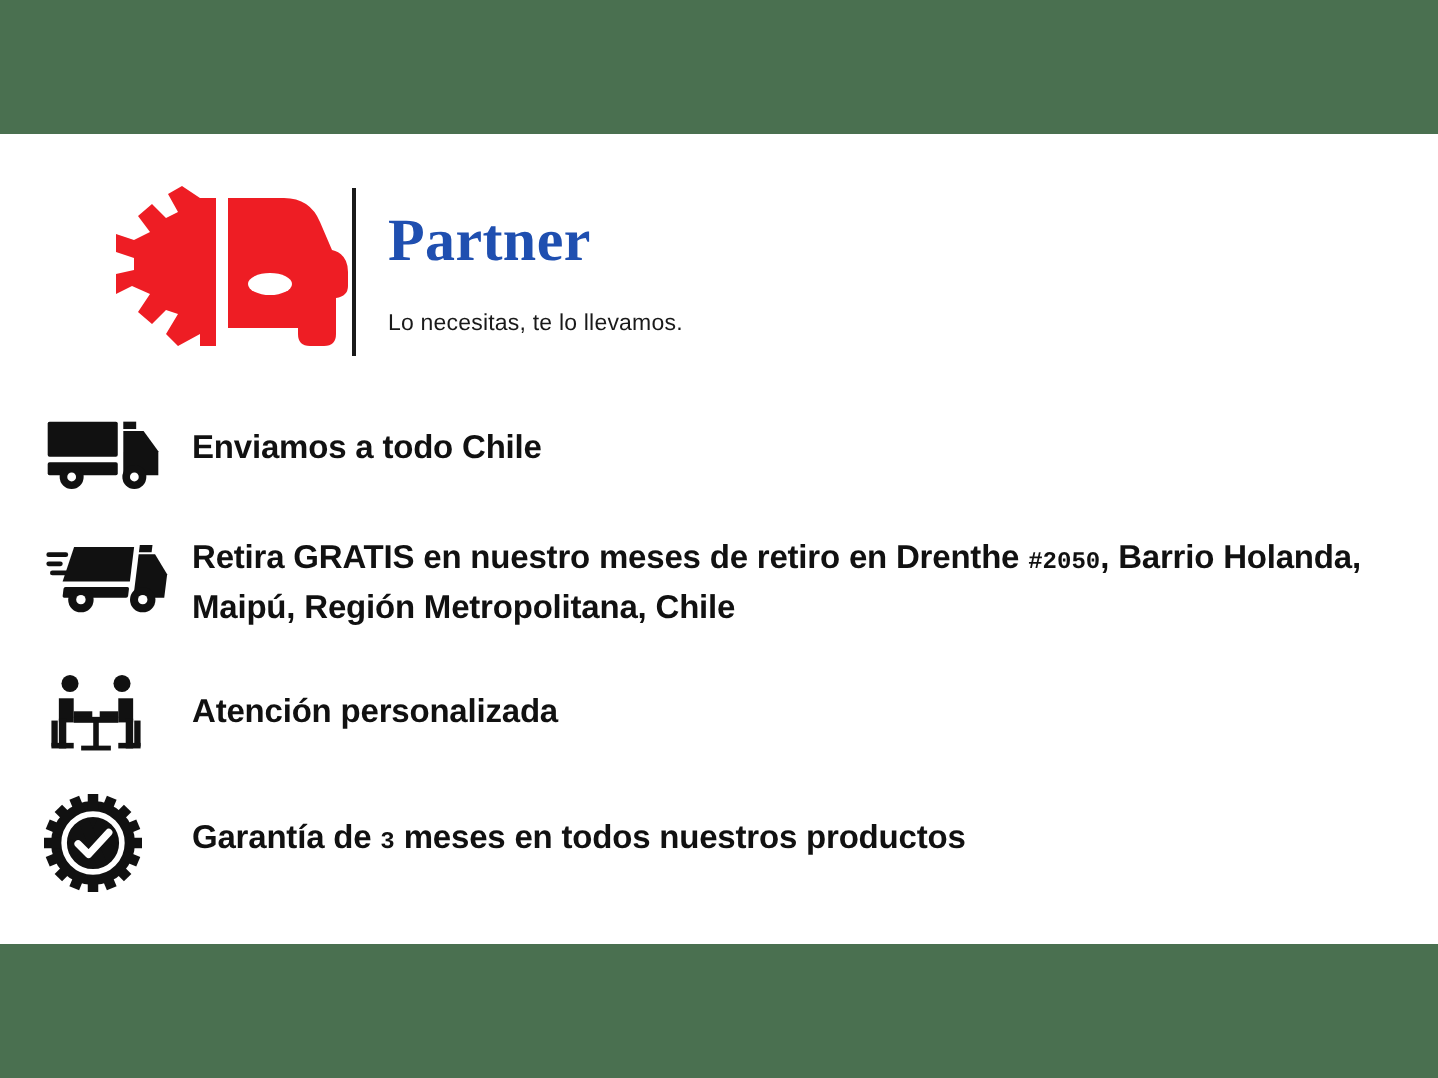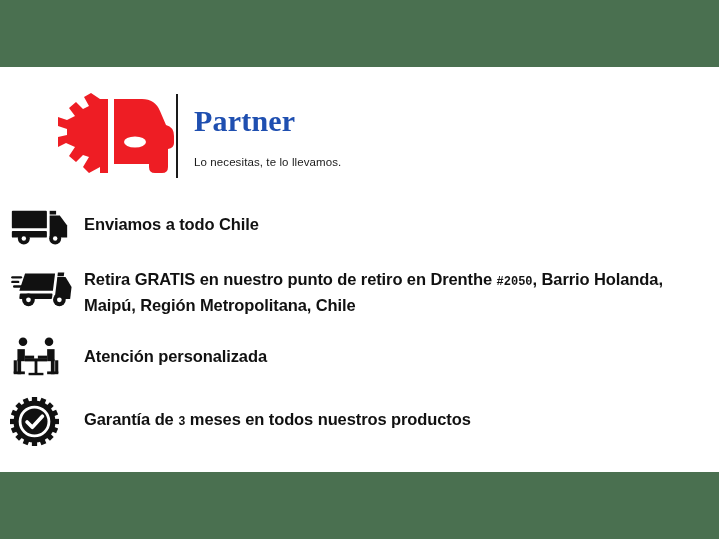--- a/index.html
+++ b/index.html
@@ -77,21 +77,21 @@
     font-family: "Liberation Sans", sans-serif;
     font-size: 11.5px;
     font-weight: 500;
     color: #1a1a1a;
     letter-spacing: 0.1px;
   }
 
   
   .feature-row {
     position: absolute;
-    left: 10px;
+    left: 22px;
     display: flex;
     align-items: flex-start;
     width: 690px;
   }
   .feature-icon {
     flex: 0 0 auto;
     width: 74px;
     display: flex;
     align-items: center;
     justify-content: flex-start;
@@ -193,21 +193,21 @@
             <rect x="14" y="28" width="36" height="6" rx="1"></rect>
             <path d="M53 10 L62 10 L70 21 L70 34 L53 34 Z"></path>
             <rect x="53" y="5" width="7" height="4"></rect>
           </g>
           <circle cx="20" cy="35" r="7" fill="#111111"></circle>
           <circle cx="54" cy="35" r="7" fill="#111111"></circle>
           <circle cx="20" cy="35" r="2.6" fill="#ffffff"></circle>
           <circle cx="54" cy="35" r="2.6" fill="#ffffff"></circle>
         </svg>
       </div>
-      <div class="feature-text"><span>Retira GRATIS en nuestro punto de retiro en Drenthe </span><span class="small-num">#2050</span><span>, Barrio Holanda, Maipú, Región Metropolitana, Chile</span></div>
+      <div class="feature-text"><span>Retira GRATIS en nuestro meses de retiro en Drenthe </span><span class="small-num">#2050</span><span>, Barrio Holanda, Maipú, Región Metropolitana, Chile</span></div>
     </div>
 
     <div class="feature-row" id="row-atencion">
       <div class="feature-icon">
         <svg viewBox="0 0 56 46" width="52" height="43" aria-hidden="true">
           <g fill="#111111">
 
             <circle cx="14" cy="6" r="4.6"></circle>
             <path d="M8 14 L16 14 L16 27 L8 27 Z"></path>
             <rect x="8" y="25" width="4" height="16"></rect>

